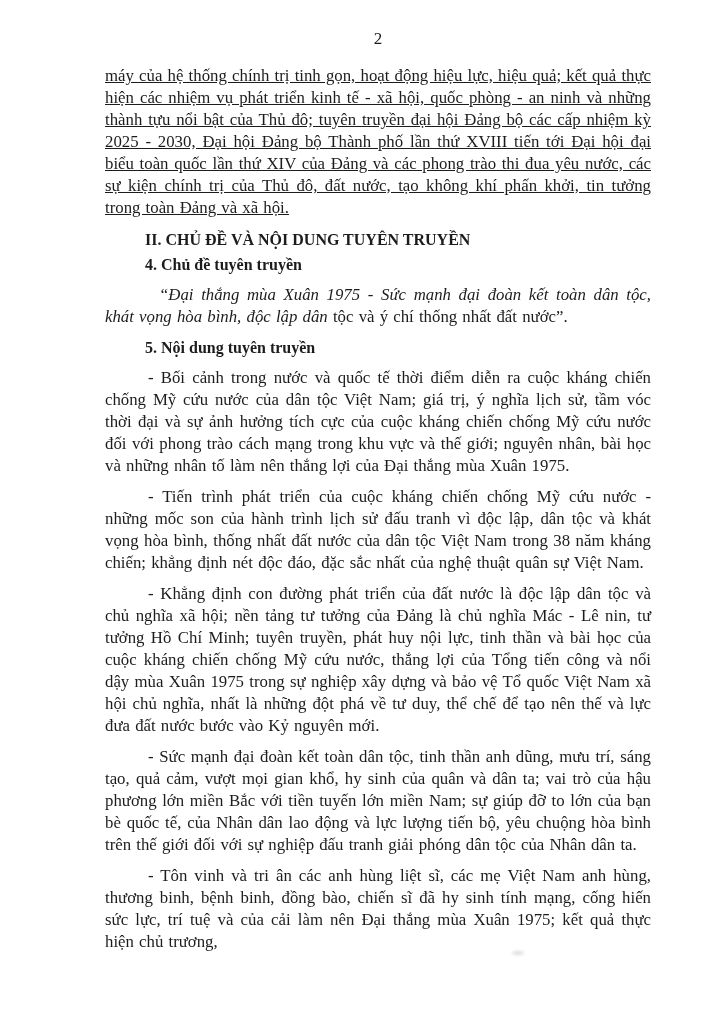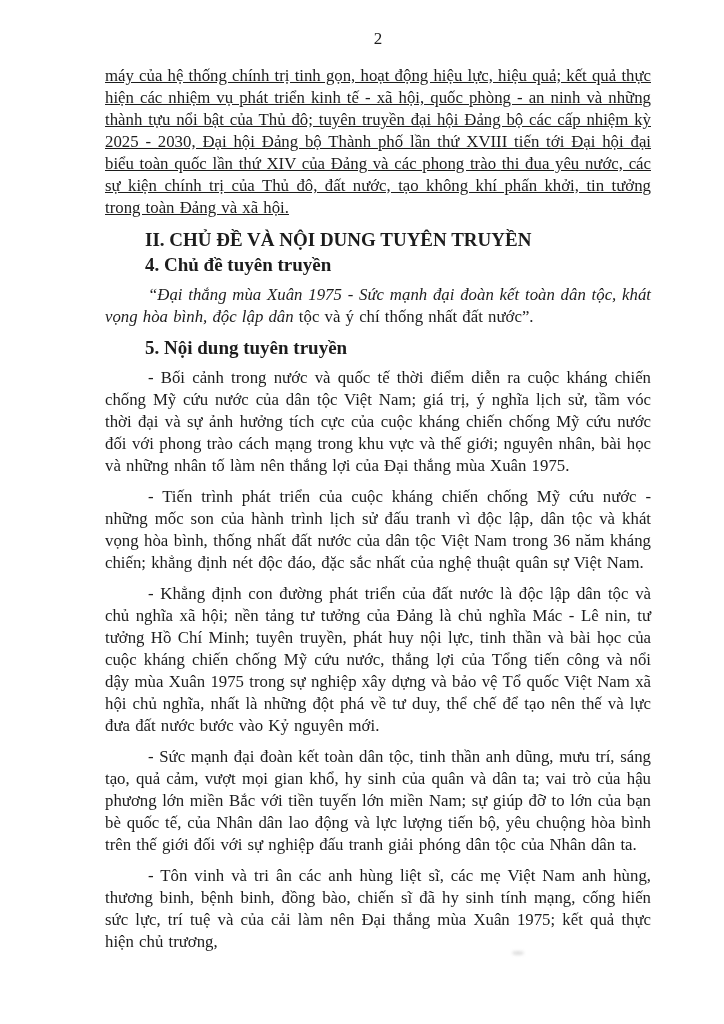--- a/index.html
+++ b/index.html
@@ -33,34 +33,35 @@
     margin: 0 0 9px 0;
     text-align: justify;
     text-indent: 43px;
     word-spacing: 1px;
   }
   .para.no-indent {
     text-indent: 0;
     text-decoration: underline;
   }
   .heading {
-    font-size: 19px;
+    font-size: 16px;
     line-height: 22px;
     font-weight: bold;
     margin: 0 0 3px 40px;
     text-align: left;
   }
   .heading.section {
     margin-top: 10px;
   }
   .heading.before-para {
     margin-bottom: 8px;
   }
   .italic {
     font-style: italic;
+    margin-left: 11px;
   }
   .scan-artifact {
     position: absolute;
     left: 512px;
     top: 951px;
     width: 12px;
     height: 4px;
     background: #c9c9c9;
     border-radius: 50%;
     filter: blur(1.5px);
@@ -81,21 +82,21 @@
     <h2 class="heading section">II. CHỦ ĐỀ VÀ NỘI DUNG TUYÊN TRUYỀN</h2>
 
     <h3 class="heading before-para">4. Chủ đề tuyên truyền</h3>
 
     <p class="para"><span class="italic">“Đại thắng mùa Xuân 1975 - Sức mạnh đại đoàn kết toàn dân tộc, khát vọng hòa bình, độc lập dân</span><span> tộc và ý chí thống nhất đất nước”.</span></p>
 
     <h3 class="heading before-para">5. Nội dung tuyên truyền</h3>
 
     <p class="para">- Bối cảnh trong nước và quốc tế thời điểm diễn ra cuộc kháng chiến chống Mỹ cứu nước của dân tộc Việt Nam; giá trị, ý nghĩa lịch sử, tầm vóc thời đại và sự ảnh hưởng tích cực của cuộc kháng chiến chống Mỹ cứu nước đối với phong trào cách mạng trong khu vực và thế giới; nguyên nhân, bài học và những nhân tố làm nên thắng lợi của Đại thắng mùa Xuân 1975.</p>
 
-    <p class="para">- Tiến trình phát triển của cuộc kháng chiến chống Mỹ cứu nước - những mốc son của hành trình lịch sử đấu tranh vì độc lập, dân tộc và khát vọng hòa bình, thống nhất đất nước của dân tộc Việt Nam trong 36 năm kháng chiến; khẳng định nét độc đáo, đặc sắc nhất của nghệ thuật quân sự Việt Nam.</p>
+    <p class="para">- Tiến trình phát triển của cuộc kháng chiến chống Mỹ cứu nước - những mốc son của hành trình lịch sử đấu tranh vì độc lập, dân tộc và khát vọng hòa bình, thống nhất đất nước của dân tộc Việt Nam trong 38 năm kháng chiến; khẳng định nét độc đáo, đặc sắc nhất của nghệ thuật quân sự Việt Nam.</p>
 
     <p class="para">- Khẳng định con đường phát triển của đất nước là độc lập dân tộc và chủ nghĩa xã hội; nền tảng tư tưởng của Đảng là chủ nghĩa Mác - Lê nin, tư tưởng Hồ Chí Minh; tuyên truyền, phát huy nội lực, tinh thần và bài học của cuộc kháng chiến chống Mỹ cứu nước, thắng lợi của Tổng tiến công và nổi dậy mùa Xuân 1975 trong sự nghiệp xây dựng và bảo vệ Tổ quốc Việt Nam xã hội chủ nghĩa, nhất là những đột phá về tư duy, thể chế để tạo nên thế và lực đưa đất nước bước vào Kỷ nguyên mới.</p>
 
     <p class="para">- Sức mạnh đại đoàn kết toàn dân tộc, tinh thần anh dũng, mưu trí, sáng tạo, quả cảm, vượt mọi gian khổ, hy sinh của quân và dân ta; vai trò của hậu phương lớn miền Bắc với tiền tuyến lớn miền Nam; sự giúp đỡ to lớn của bạn bè quốc tế, của Nhân dân lao động và lực lượng tiến bộ, yêu chuộng hòa bình trên thế giới đối với sự nghiệp đấu tranh giải phóng dân tộc của Nhân dân ta.</p>
 
     <p class="para">- Tôn vinh và tri ân các anh hùng liệt sĩ, các mẹ Việt Nam anh hùng, thương binh, bệnh binh, đồng bào, chiến sĩ đã hy sinh tính mạng, cống hiến sức lực, trí tuệ và của cải làm nên Đại thắng mùa Xuân 1975; kết quả thực hiện chủ trương,</p>
 
   </div>
 
   <div class="scan-artifact"></div>

